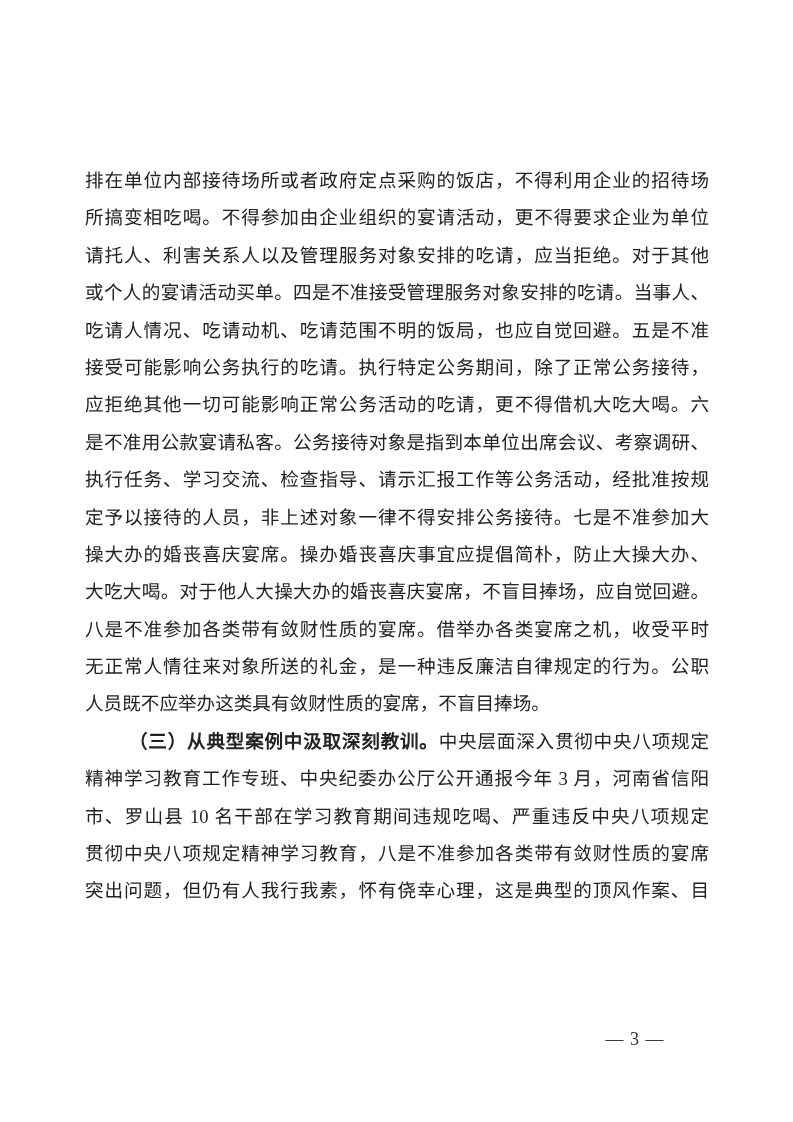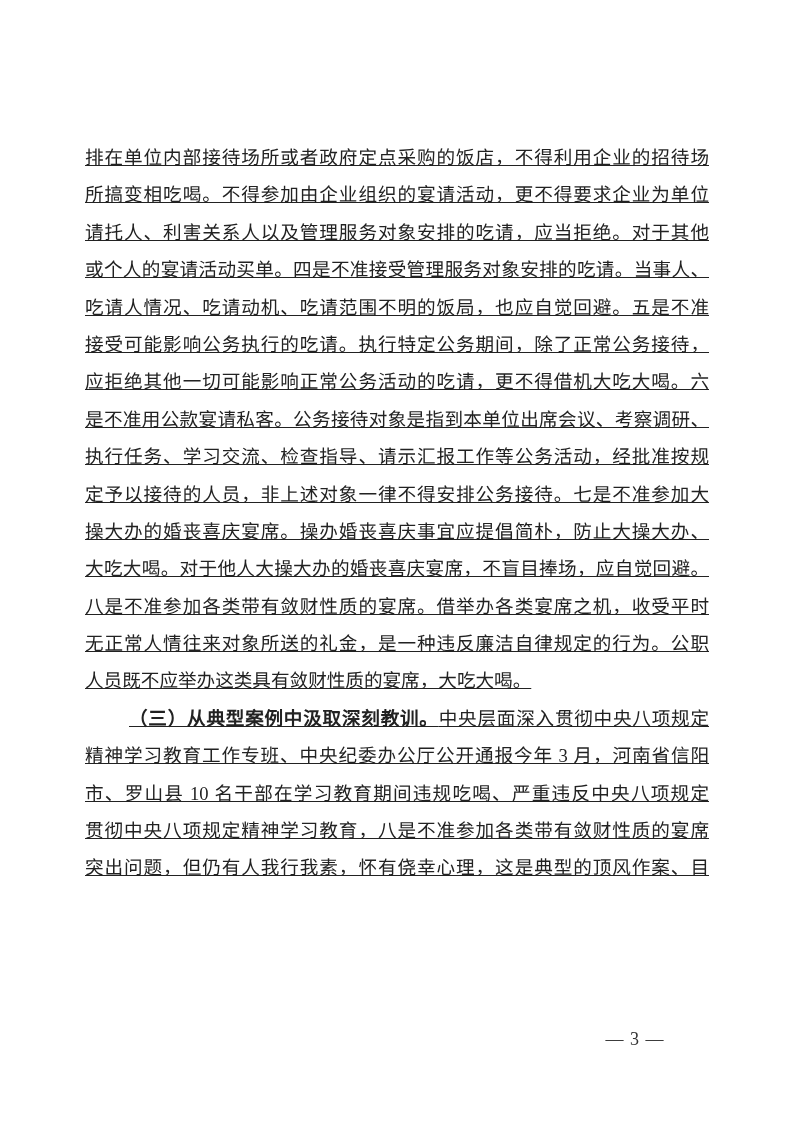--- a/index.html
+++ b/index.html
@@ -13,23 +13,22 @@
     width: 793px;
     height: 1122px;
     background: #ffffff;
     overflow: hidden;
     font-family: "Liberation Serif", "DejaVu Serif", serif;
     color: #222222;
   }
   .text-block {
     position: absolute;
     left: 85px;
-    top: 139px;
+    top: 162px;
     width: 624px;
-    text-decoration: underline;
   }
   .paragraph {
     margin: 0;
     padding: 0;
   }
   .line {
     font-size: 18.6px;
     line-height: 37.4px;
     height: 37.4px;
     text-align: justify;
@@ -70,21 +69,21 @@
         <div class="line">吃请人情况、吃请动机、吃请范围不明的饭局，也应自觉回避。五是不准</div>
         <div class="line">接受可能影响公务执行的吃请。执行特定公务期间，除了正常公务接待，</div>
         <div class="line">应拒绝其他一切可能影响正常公务活动的吃请，更不得借机大吃大喝。六</div>
         <div class="line">是不准用公款宴请私客。公务接待对象是指到本单位出席会议、考察调研、</div>
         <div class="line">执行任务、学习交流、检查指导、请示汇报工作等公务活动，经批准按规</div>
         <div class="line">定予以接待的人员，非上述对象一律不得安排公务接待。七是不准参加大</div>
         <div class="line">操大办的婚丧喜庆宴席。操办婚丧喜庆事宜应提倡简朴，防止大操大办、</div>
         <div class="line">大吃大喝。对于他人大操大办的婚丧喜庆宴席，不盲目捧场，应自觉回避。</div>
         <div class="line">八是不准参加各类带有敛财性质的宴席。借举办各类宴席之机，收受平时</div>
         <div class="line">无正常人情往来对象所送的礼金，是一种违反廉洁自律规定的行为。公职</div>
-        <div class="line lastline">人员既不应举办这类具有敛财性质的宴席，大吃大喝。</div>
+        <div class="line lastline">人员既不应举办这类具有敛财性质的宴席，不盲目捧场。</div>
       </div>
       <div class="paragraph">
         <div class="line indent"><b>（三）从典型案例中汲取深刻教训。</b>中央层面深入贯彻中央八项规定</div>
         <div class="line">精神学习教育工作专班、中央纪委办公厅公开通报今年 3 月，河南省信阳</div>
         <div class="line">市、罗山县 10 名干部在学习教育期间违规吃喝、严重违反中央八项规定</div>
         <div class="line">贯彻中央八项规定精神学习教育，八是不准参加各类带有敛财性质的宴席</div>
         <div class="line">突出问题，但仍有人我行我素，怀有侥幸心理，这是典型的顶风作案、目</div>
       </div>
     </main>
   <div class="page-number">— 3 —</div>

